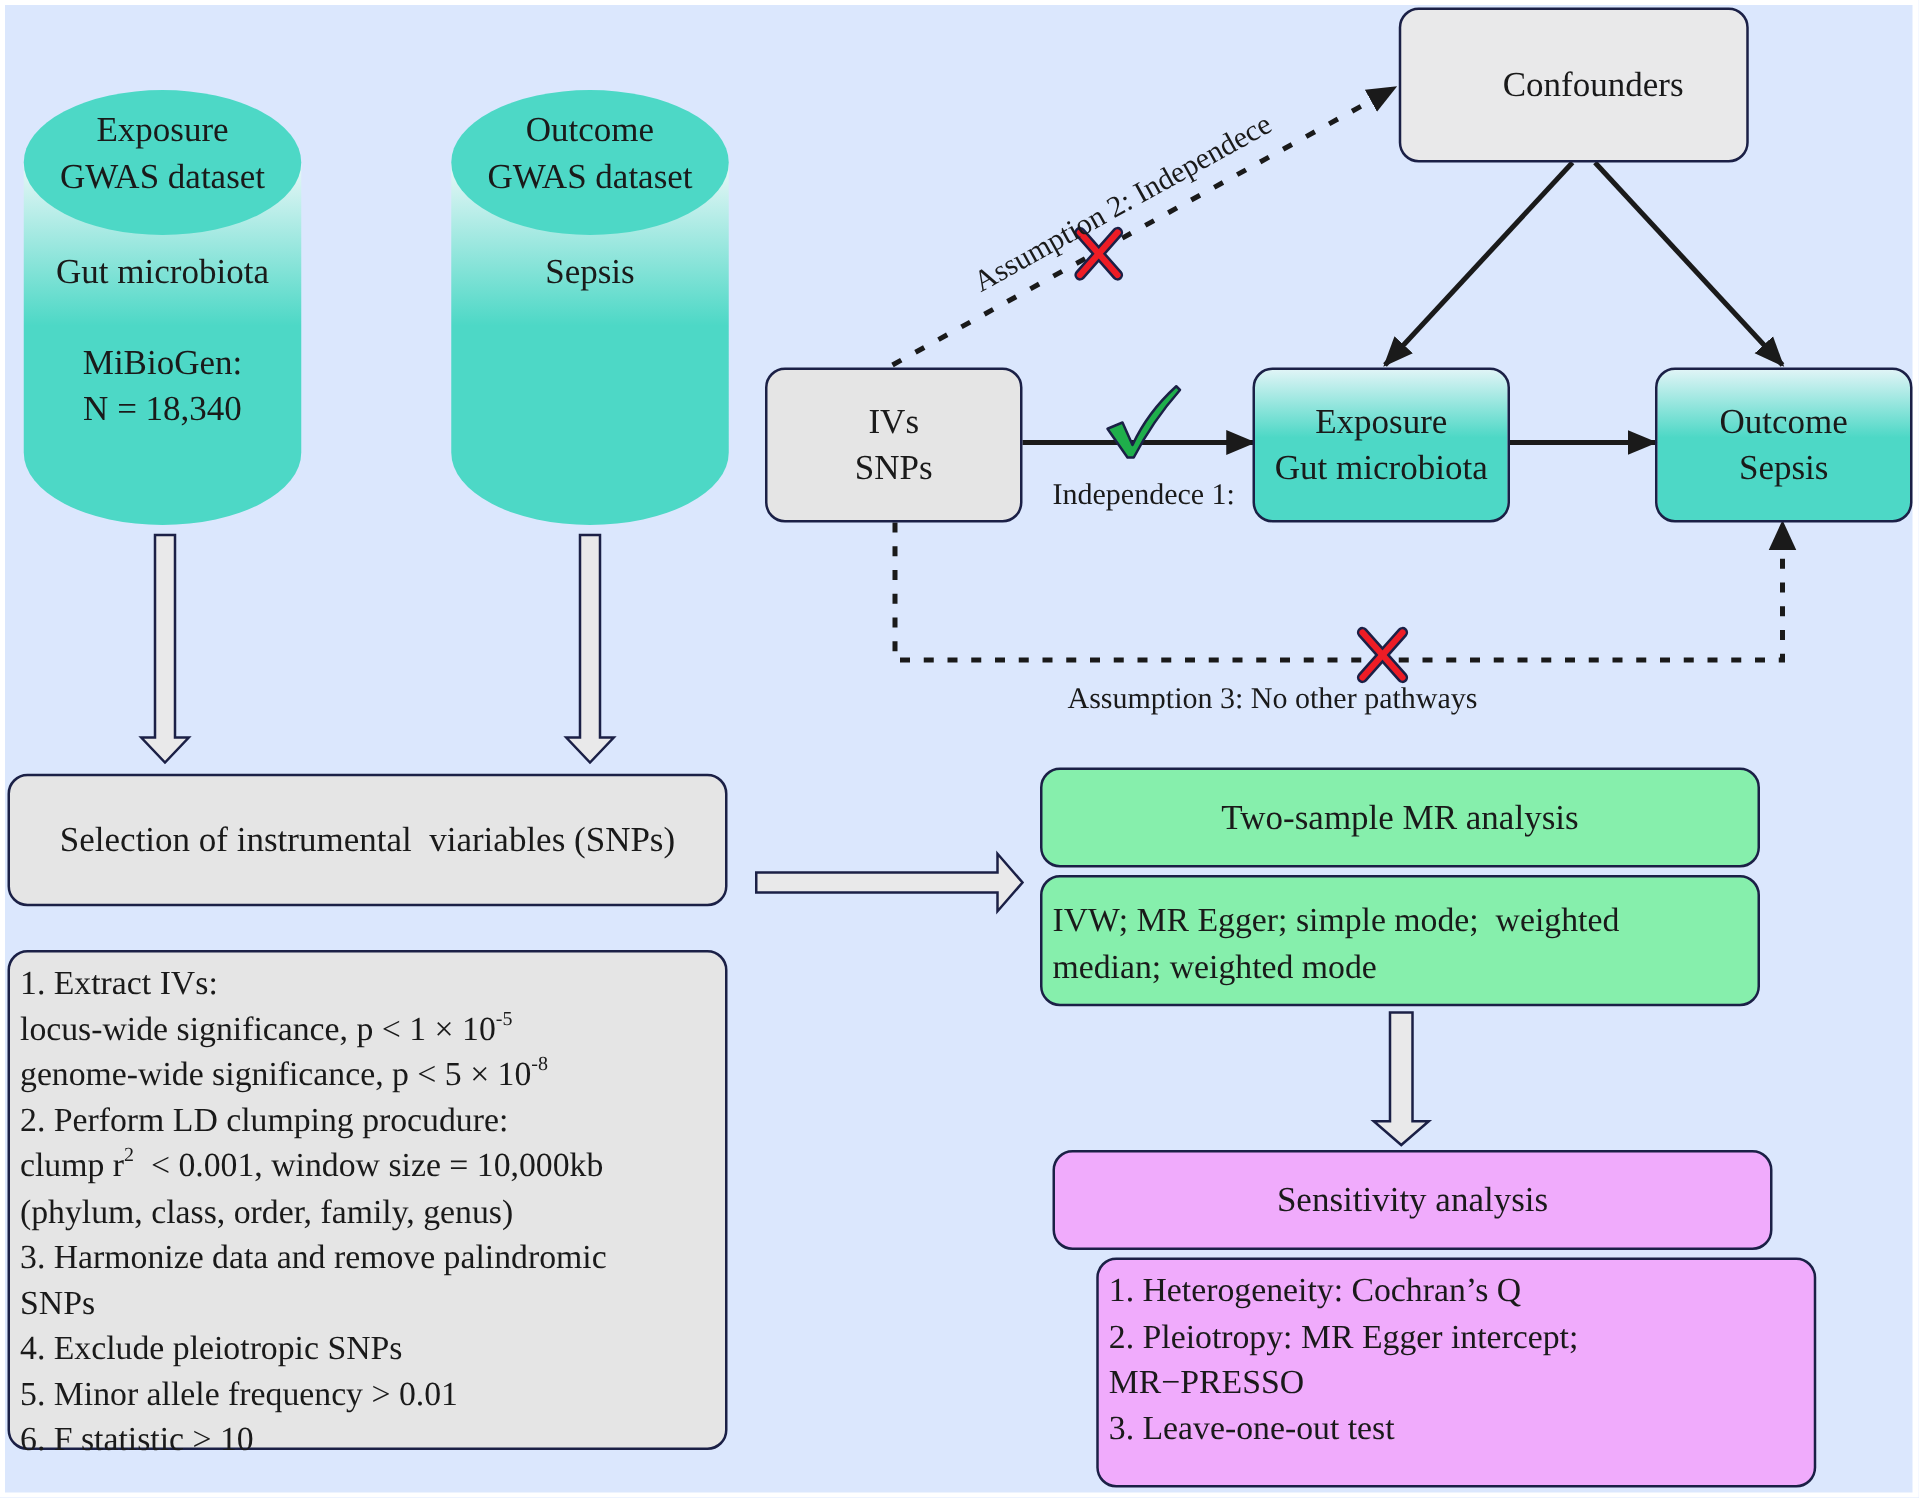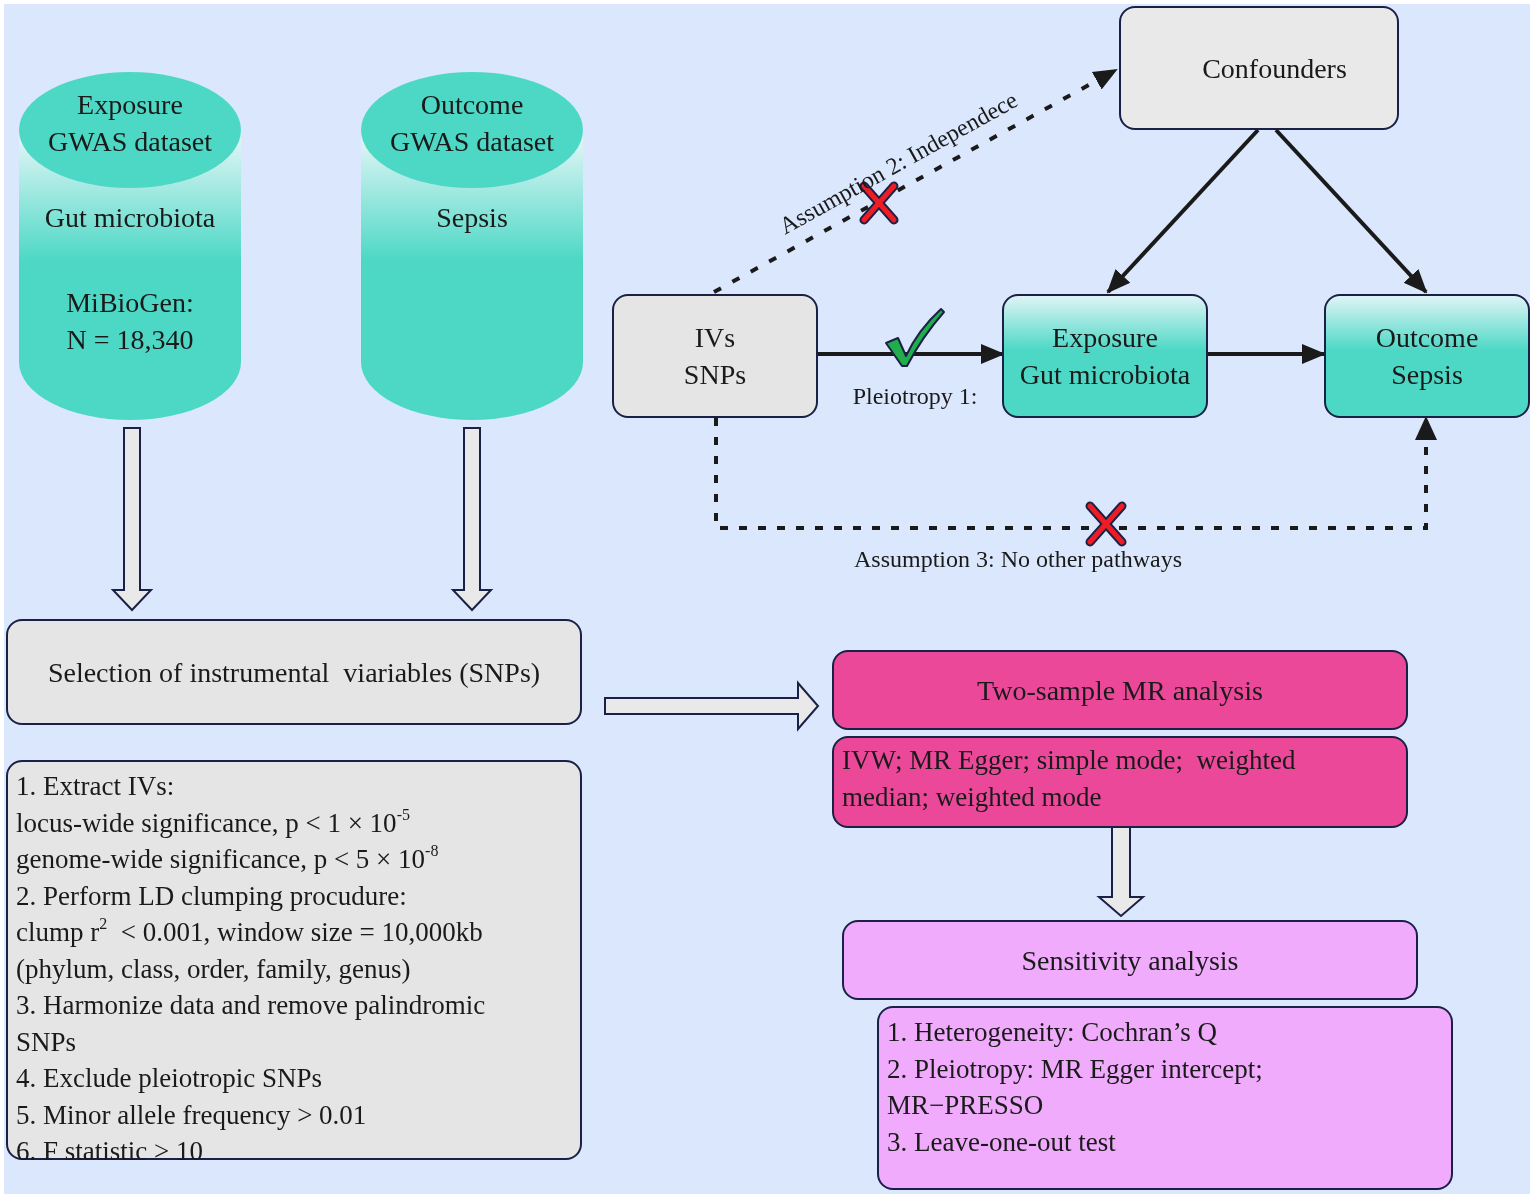--- a/index.html
+++ b/index.html
@@ -12,21 +12,21 @@
   #canvas {
     position: absolute; left: 4px; top: 4px; width: 1526px; height: 1190px;
     background: #dbe7fd;
   }
   .abs { position: absolute; }
   .box {
     position: absolute; box-sizing: border-box;
     border: 2px solid #1b2046; border-radius: 16px;
   }
   .cream { background: #e5e5e5; }
-  .pink { background: #ec4899; margin-top: 36px; }
+  .pink { background: #86efac; }
   .blue { background: #f0abfc; }
   .grey { background: #e9e9ea; }
   .teal { background: linear-gradient(to bottom, #dff4f6 0%, #4dd8c6 45%, #4dd8c6 100%); }
   .center-text {
     display: flex; align-items: center; justify-content: center;
     flex-direction: column; text-align: center;
     font-size: 28px; line-height: 37px;
   }
   .list-text {
     font-size: 27px; line-height: 36.5px; padding: 6px 0 0 8px; text-align: left;
@@ -99,21 +99,21 @@
       </linearGradient>
     </defs>
     <path d="M0,58 L0,290 A111,58 0 0 0 222,290 L222,58 Z" fill="url(#cylg1)"></path>
     <ellipse cx="111" cy="58" rx="111" ry="58" fill="#4dd8c6"></ellipse>
   </svg>
   <div class="cyl-text" style="top:14px;">
     <div>Exposure</div>
     <div>GWAS dataset</div>
   </div>
   <div class="cyl-text" style="top:127px;">Gut microbiota</div>
-  <div class="cyl-text" style="top:212px;">
+  <div class="cyl-text" style="top:200px;">
     <div>MiBioGen:</div>
     <div>N = 18,340</div>
   </div>
 </div>
 
 <div class="abs" style="left:361px;top:72px;width:222px;height:350px;">
   <svg width="222" height="350" style="position:absolute;left:0;top:0;">
     <defs>
       <linearGradient id="cylg2" x1="0" y1="0" x2="0" y2="1">
         <stop offset="0" stop-color="#eaf7f8"></stop>
@@ -146,21 +146,21 @@
 </div>
 
 <div class="box teal center-text" style="left:1324px;top:294px;width:206px;height:124px;">
   <span>Outcome</span>
   <span>Sepsis</span>
 </div>
 
 <div class="abs label" style="left:738px;top:150px;transform-origin:0 0;transform:rotate(-29deg) translate(0,76px);">Assumption 2: Independece</div>
 
 <div class="abs label" style="left:754px;top:380px;width:322px;text-align:center;line-height:33px;">
-  <div style="padding-left:0;">Pleiotropy 1:</div>
+  <div style="padding-left:0;">Independece 1:</div>
 </div>
 
 <div class="abs label" style="left:854px;top:546px;">Assumption 3: No other pathways</div>
 
 <div class="box cream center-text" style="left:6px;top:619px;width:576px;height:106px;">
   <span style="white-space:pre;">Selection of instrumental  viariables (SNPs)</span>
 </div>
 
 <div class="box cream list-text" style="left:6px;top:760px;width:576px;height:400px;">
   <div>1. Extract IVs:</div>
@@ -172,21 +172,21 @@
   <div>3. Harmonize data and remove palindromic</div>
   <div>SNPs</div>
   <div>4. Exclude pleiotropic SNPs</div>
   <div>5. Minor allele frequency &gt; 0.01</div>
   <div>6. F statistic &gt; 10</div>
 </div>
 
 <div class="box pink center-text" style="left:832px;top:614px;width:576px;height:80px;">
   <span>Two-sample MR analysis</span>
 </div>
-<div class="box pink list-text" style="left:832px;top:700px;width:576px;height:92px;padding-top:4px;">
+<div class="box pink list-text" style="left:832px;top:700px;width:576px;height:105px;padding-top:16px;">
   <div style="white-space:pre;">IVW; MR Egger; simple mode;  weighted</div>
   <div>median; weighted mode</div>
 </div>
 
 <div class="box blue center-text" style="left:842px;top:920px;width:576px;height:80px;">
   <span>Sensitivity analysis</span>
 </div>
 <div class="box blue list-text" style="left:877px;top:1006px;width:576px;height:184px;">
   <div>1. Heterogeneity: Cochran’s Q</div>
   <div>2. Pleiotropy: MR Egger intercept;</div>

